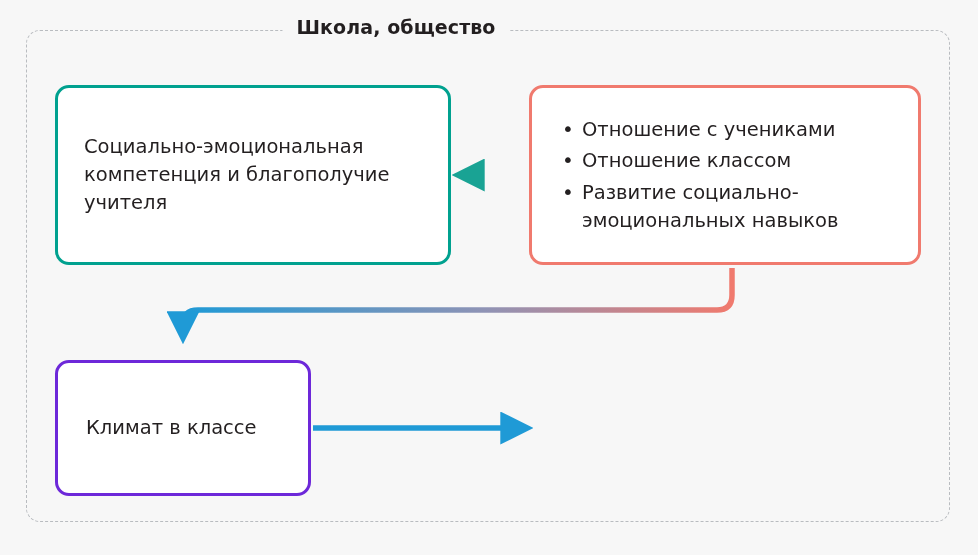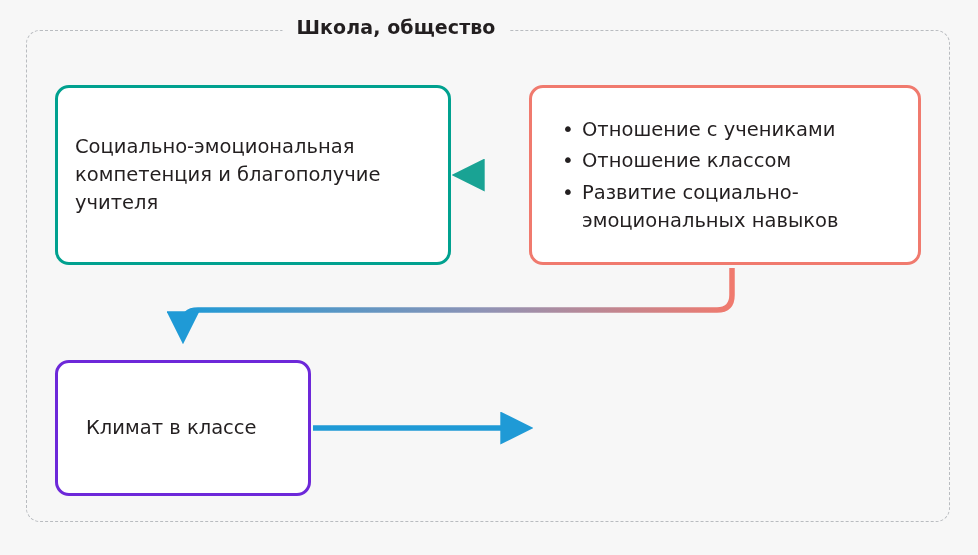--- a/index.html
+++ b/index.html
@@ -69,21 +69,21 @@
     white-space: pre-line;
   }
 
   
   #node-teacher {
     left: 55px;
     top: 85px;
     width: 396px;
     height: 180px;
     border: 3.5px solid #00a18f;
-    padding: 0 17px;
+    padding: 0 26px;
     align-items: center;
   }
 
   
   #node-practices {
     left: 529px;
     top: 85px;
     width: 392px;
     height: 180px;
     border: 3px solid #f07a6e;

